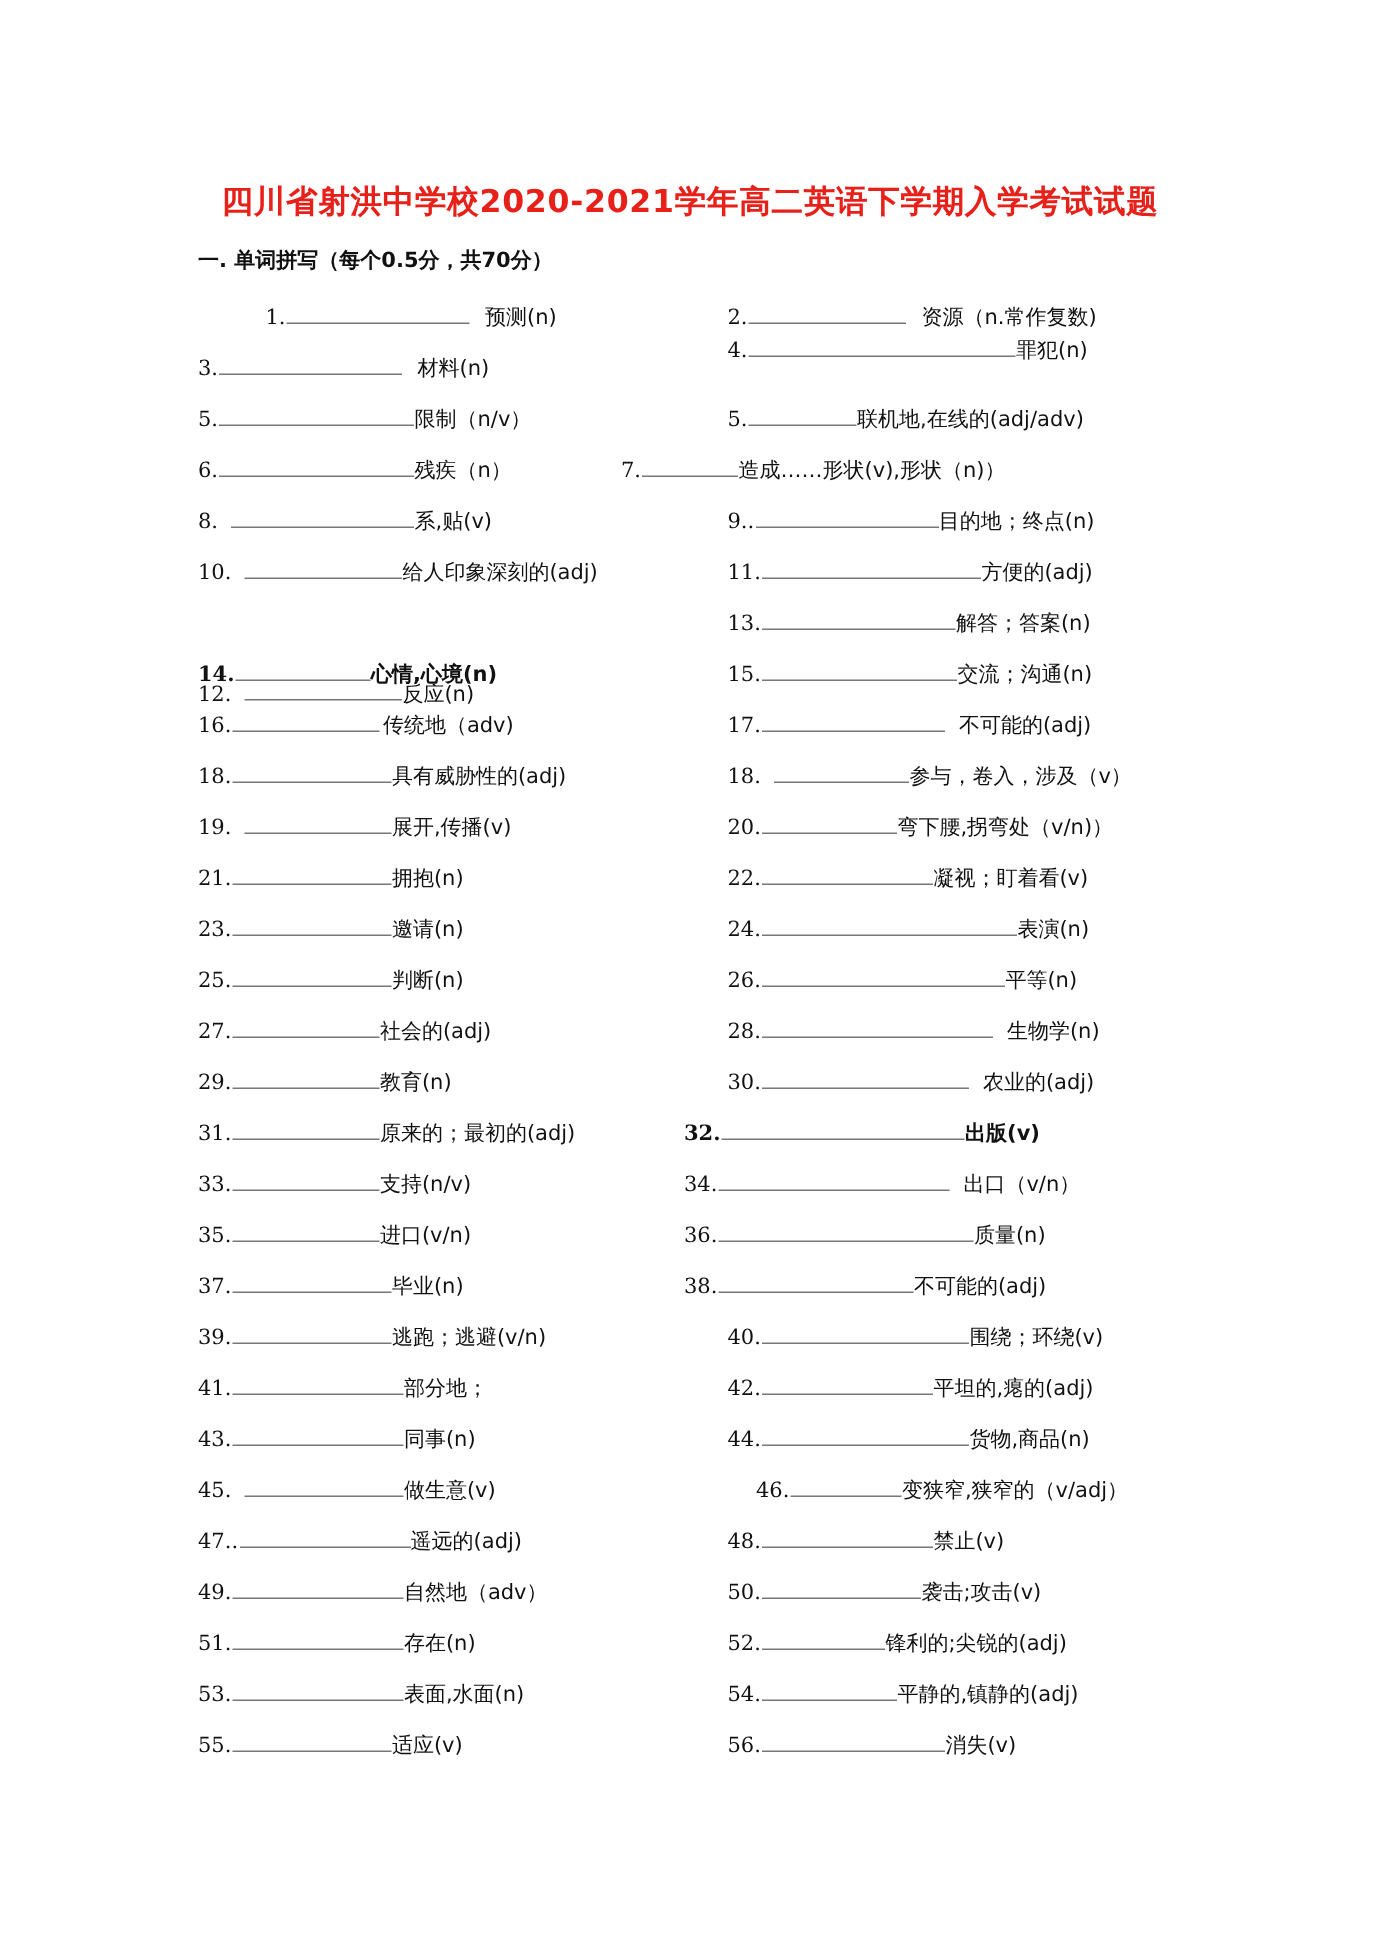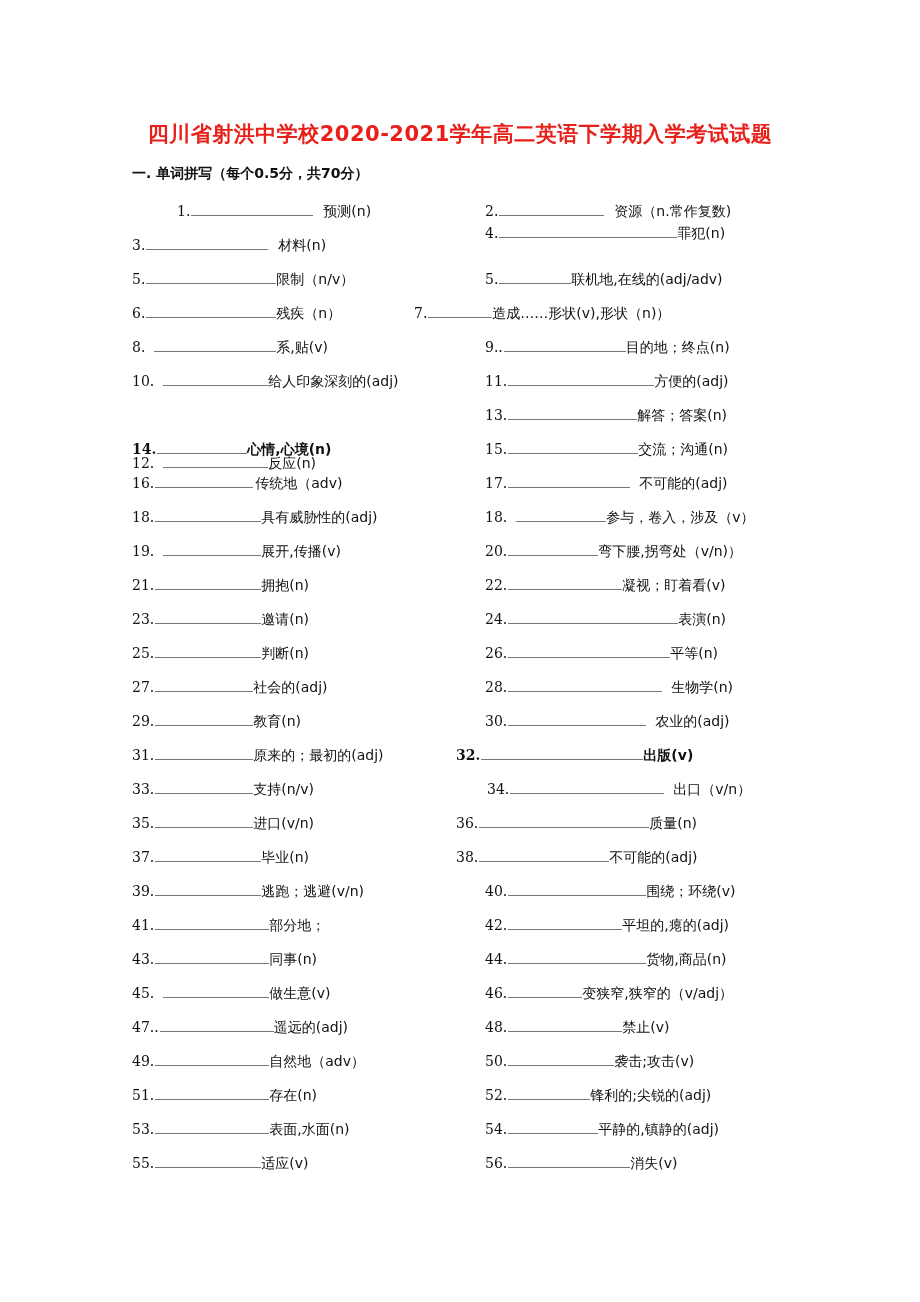--- a/index.html
+++ b/index.html
@@ -50,33 +50,33 @@
     <div class="item" style="left: 485px; top: 608px;"><span class="num">24.</span><span class="blank" style="width: 170px; margin-right: 0px;"></span><span class="meaning">表演(n)</span></div>
     <div class="item" style="left: 132px; top: 642px;"><span class="num">25.</span><span class="blank" style="width: 106px; margin-right: 0px;"></span><span class="meaning">判断(n)</span></div>
     <div class="item" style="left: 485px; top: 642px;"><span class="num">26.</span><span class="blank" style="width: 162px; margin-right: 0px;"></span><span class="meaning">平等(n)</span></div>
     <div class="item" style="left: 132px; top: 676px;"><span class="num">27.</span><span class="blank" style="width: 98px; margin-right: 0px;"></span><span class="meaning">社会的(adj)</span></div>
     <div class="item" style="left: 485px; top: 676px;"><span class="num">28.</span><span class="blank" style="width: 154px; margin-right: 9px;"></span><span class="meaning">生物学(n)</span></div>
     <div class="item" style="left: 132px; top: 710px;"><span class="num">29.</span><span class="blank" style="width: 98px; margin-right: 0px;"></span><span class="meaning">教育(n)</span></div>
     <div class="item" style="left: 485px; top: 710px;"><span class="num">30.</span><span class="blank" style="width: 138px; margin-right: 9px;"></span><span class="meaning">农业的(adj)</span></div>
     <div class="item" style="left: 132px; top: 744px;"><span class="num">31.</span><span class="blank" style="width: 98px; margin-right: 0px;"></span><span class="meaning">原来的；最初的(adj)</span></div>
     <div class="item" style="left: 456px; top: 744px; font-weight: bold;"><span class="num">32.</span><span class="blank" style="width: 162px; margin-right: 0px;"></span><span class="meaning">出版(v)</span></div>
     <div class="item" style="left: 132px; top: 778px;"><span class="num">33.</span><span class="blank" style="width: 98px; margin-right: 0px;"></span><span class="meaning">支持(n/v)</span></div>
-    <div class="item" style="left: 456px; top: 778px; margin-left: 31px;"><span class="num">34.</span><span class="blank" style="width: 154px; margin-right: 9px;"></span><span class="meaning">出口（v/n）</span></div>
+    <div class="item" style="left: 456px; top: 778px;"><span class="num">34.</span><span class="blank" style="width: 154px; margin-right: 9px;"></span><span class="meaning">出口（v/n）</span></div>
     <div class="item" style="left: 132px; top: 812px; text-align: center;"><span class="num">35.</span><span class="blank" style="width: 98px; margin-right: 0px;"></span><span class="meaning">进口(v/n)</span></div>
     <div class="item" style="left: 456px; top: 812px;"><span class="num">36.</span><span class="blank" style="width: 170px; margin-right: 0px;"></span><span class="meaning">质量(n)</span></div>
     <div class="item" style="left: 132px; top: 846px;"><span class="num">37.</span><span class="blank" style="width: 106px; margin-right: 0px;"></span><span class="meaning">毕业(n)</span></div>
     <div class="item" style="left: 456px; top: 846px;"><span class="num">38.</span><span class="blank" style="width: 130px; margin-right: 0px;"></span><span class="meaning">不可能的(adj)</span></div>
     <div class="item" style="left: 132px; top: 880px;"><span class="num">39.</span><span class="blank" style="width: 106px; margin-right: 0px;"></span><span class="meaning">逃跑；逃避(v/n)</span></div>
     <div class="item" style="left: 485px; top: 880px;"><span class="num">40.</span><span class="blank" style="width: 138px; margin-right: 0px;"></span><span class="meaning">围绕；环绕(v)</span></div>
     <div class="item" style="left: 132px; top: 914px;"><span class="num">41.</span><span class="blank" style="width: 114px; margin-right: 0px;"></span><span class="meaning">部分地；</span></div>
     <div class="item" style="left: 485px; top: 914px;"><span class="num">42.</span><span class="blank" style="width: 114px; margin-right: 0px;"></span><span class="meaning">平坦的,瘪的(adj)</span></div>
     <div class="item" style="left: 132px; top: 948px;"><span class="num">43.</span><span class="blank" style="width: 114px; margin-right: 0px;"></span><span class="meaning">同事(n)</span></div>
     <div class="item" style="left: 485px; top: 948px;"><span class="num">44.</span><span class="blank" style="width: 138px; margin-right: 0px;"></span><span class="meaning">货物,商品(n)</span></div>
     <div class="item" style="left: 132px; top: 982px;"><span class="num" style="margin-right: 8px;">45.</span><span class="blank" style="width: 106px; margin-right: 0px;"></span><span class="meaning">做生意(v)</span></div>
-    <div class="item" style="left: 485px; top: 982px;"><span class="num">46.</span><span class="blank" style="width: 74px; margin-right: 0px;"></span><span class="meaning">变狭窄,狭窄的（v/adj）</span></div>
+    <div class="item" style="left: 504px; top: 982px;"><span class="num">46.</span><span class="blank" style="width: 74px; margin-right: 0px;"></span><span class="meaning">变狭窄,狭窄的（v/adj）</span></div>
     <div class="item" style="left: 132px; top: 1016px;"><span class="num">47..</span><span class="blank" style="width: 114px; margin-right: 0px;"></span><span class="meaning">遥远的(adj)</span></div>
     <div class="item" style="left: 485px; top: 1016px;"><span class="num">48.</span><span class="blank" style="width: 114px; margin-right: 0px;"></span><span class="meaning">禁止(v)</span></div>
     <div class="item" style="left: 132px; top: 1050px;"><span class="num">49.</span><span class="blank" style="width: 114px; margin-right: 0px;"></span><span class="meaning">自然地（adv）</span></div>
     <div class="item" style="left: 485px; top: 1050px;"><span class="num">50.</span><span class="blank" style="width: 106px; margin-right: 0px;"></span><span class="meaning">袭击;攻击(v)</span></div>
     <div class="item" style="left: 132px; top: 1084px;"><span class="num">51.</span><span class="blank" style="width: 114px; margin-right: 0px;"></span><span class="meaning">存在(n)</span></div>
     <div class="item" style="left: 485px; top: 1084px;"><span class="num">52.</span><span class="blank" style="width: 82px; margin-right: 0px;"></span><span class="meaning">锋利的;尖锐的(adj)</span></div>
     <div class="item" style="left: 132px; top: 1118px;"><span class="num">53.</span><span class="blank" style="width: 114px; margin-right: 0px;"></span><span class="meaning">表面,水面(n)</span></div>
     <div class="item" style="left: 485px; top: 1118px;"><span class="num">54.</span><span class="blank" style="width: 90px; margin-right: 0px;"></span><span class="meaning">平静的,镇静的(adj)</span></div>
     <div class="item" style="left: 132px; top: 1152px;"><span class="num">55.</span><span class="blank" style="width: 106px; margin-right: 0px;"></span><span class="meaning">适应(v)</span></div>
     <div class="item" style="left: 485px; top: 1152px;"><span class="num">56.</span><span class="blank" style="width: 122px; margin-right: 0px;"></span><span class="meaning">消失(v)</span></div>

